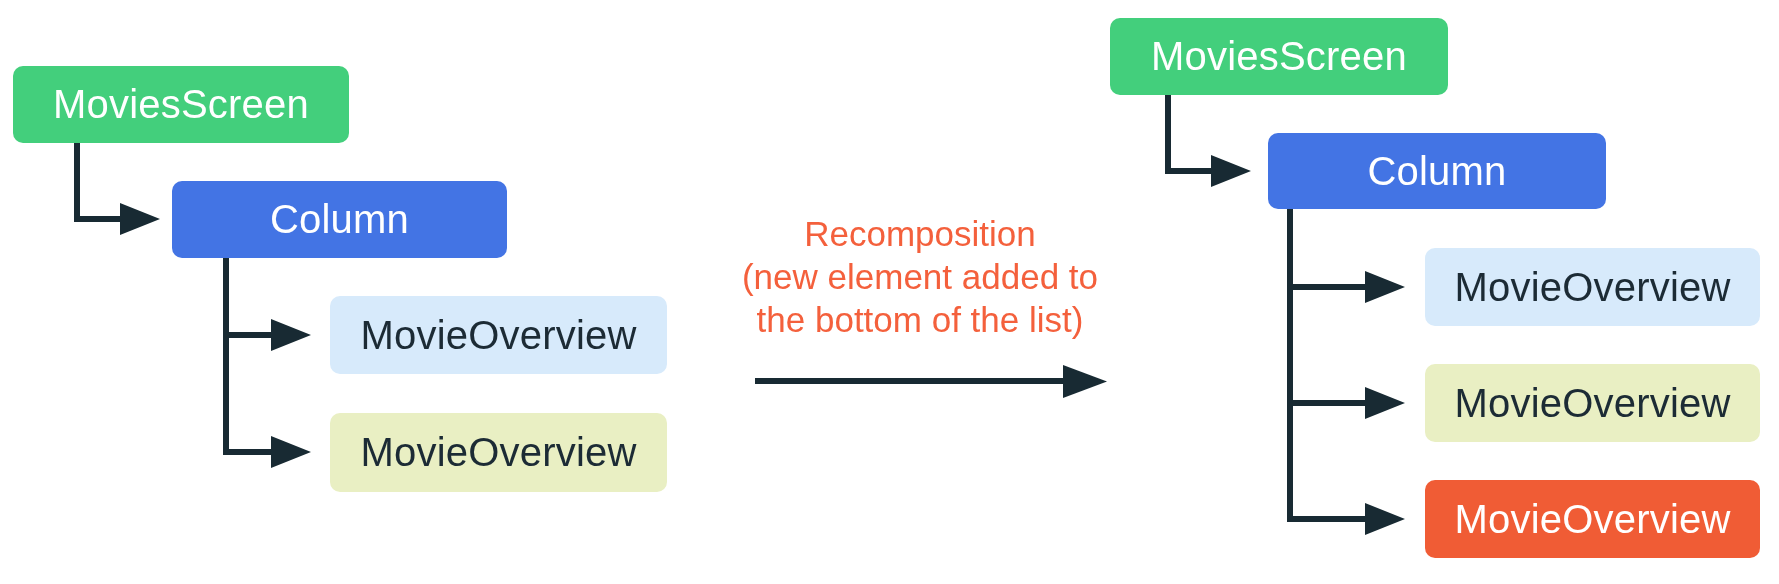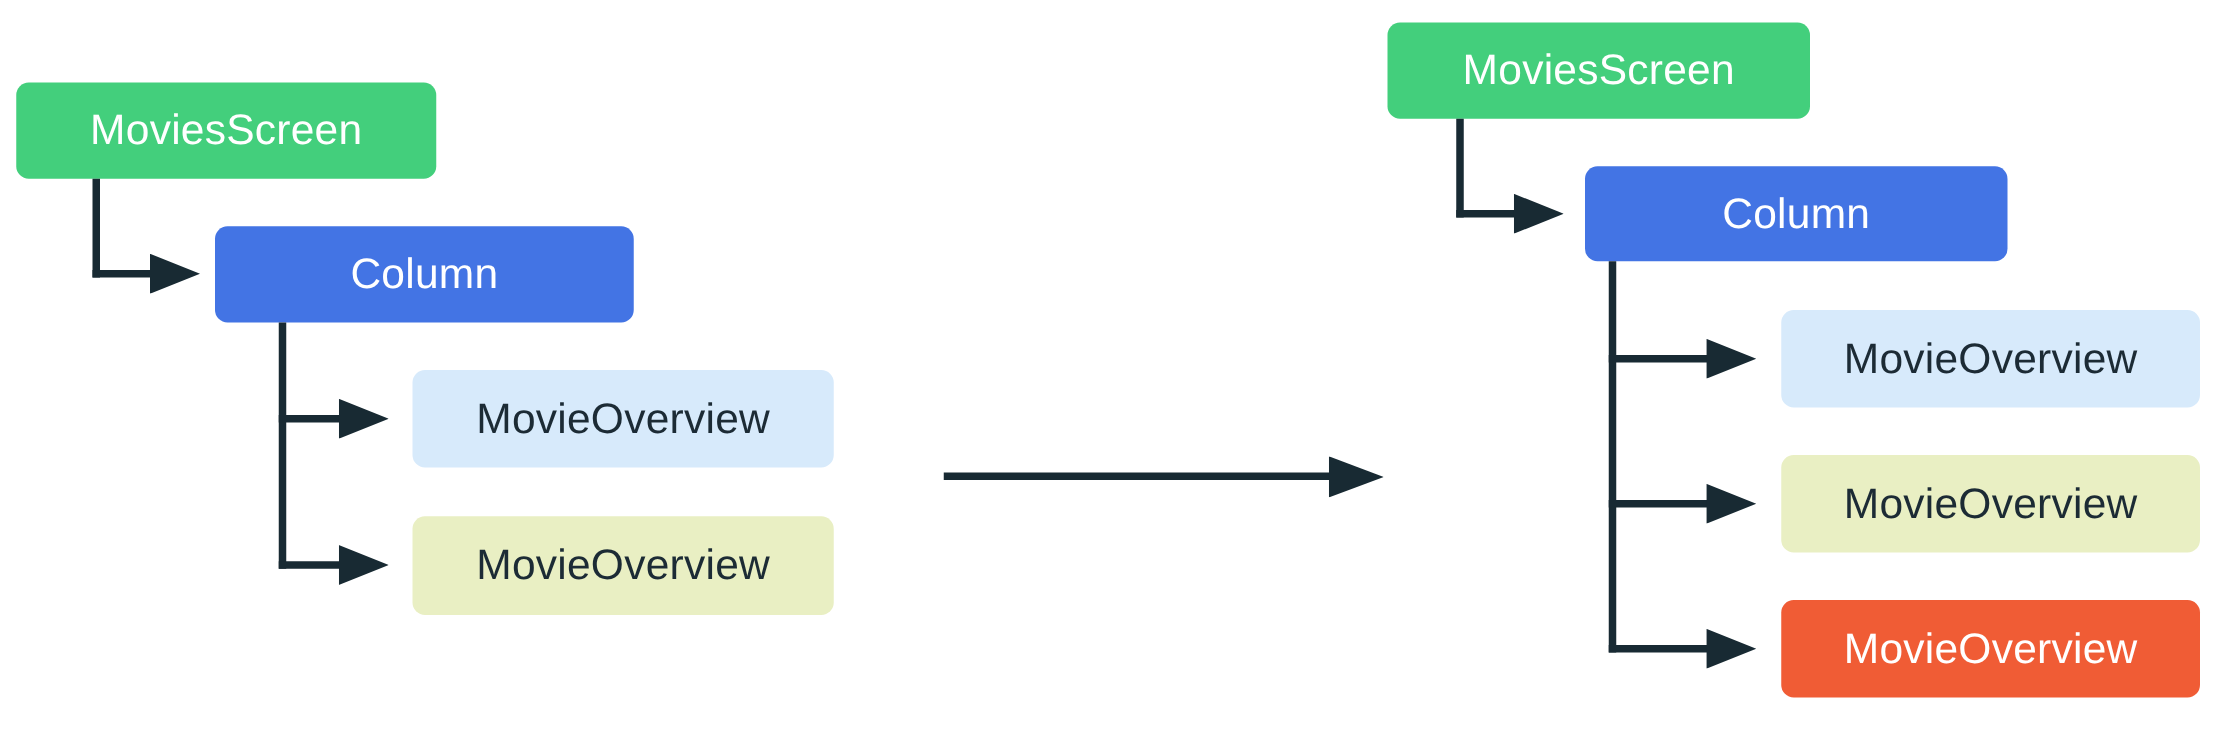--- a/index.html
+++ b/index.html
@@ -7,21 +7,21 @@
     position:relative;
     width:1779px;height:584px;
     background:#ffffff;
     font-family:"Liberation Sans","DejaVu Sans",sans-serif;
     overflow:hidden;
   }
   .node{
     position:absolute;
     display:flex;align-items:center;justify-content:center;
     border-radius:10px;
-    font-size:34px;
+    font-size:40px;
     letter-spacing:0.2px;
   }
   .conn{position:absolute;}
   .head-right{
     position:absolute;
     clip-path:polygon(0 0,100% 50%,0 100%);
   }
   .annotation{
     position:absolute;
     left:670px;top:212px;width:500px;
@@ -84,20 +84,25 @@
     <div class="conn l-col-v" style="background: rgb(24, 42, 51);"></div>
     <div class="conn l-b1-h" style="background: rgb(24, 42, 51);"></div>
     <div class="head-right l-b1-head" style="background: rgb(24, 42, 51);"></div>
     <div class="conn l-b2-h" style="background: rgb(24, 42, 51);"></div>
     <div class="head-right l-b2-head" style="background: rgb(24, 42, 51);"></div>
 
     <div class="node l-leaf1" style="background: rgb(215, 234, 251); color: rgb(28, 43, 53);">MovieOverview</div>
     <div class="node l-leaf2" style="background: rgb(233, 239, 195); color: rgb(28, 43, 53);">MovieOverview</div>
   </div>
 
+  <div class="annotation" style="color: rgb(244, 96, 60);">
+    <span>Recomposition</span>
+    <span>(new element added to</span>
+    <span>the bottom of the list)</span>
+  </div>
   <div class="conn mid-shaft" style="background: rgb(24, 42, 51);"></div>
   <div class="head-right mid-head" style="background: rgb(24, 42, 51);"></div>
 
   <div>
     <div class="node r-root" style="background: rgb(67, 207, 124); color: rgb(255, 255, 255);">MoviesScreen</div>
 
     <div class="conn r-elbow-v" style="background: rgb(24, 42, 51);"></div>
     <div class="conn r-elbow-h" style="background: rgb(24, 42, 51);"></div>
     <div class="head-right r-elbow-head" style="background: rgb(24, 42, 51);"></div>
 

